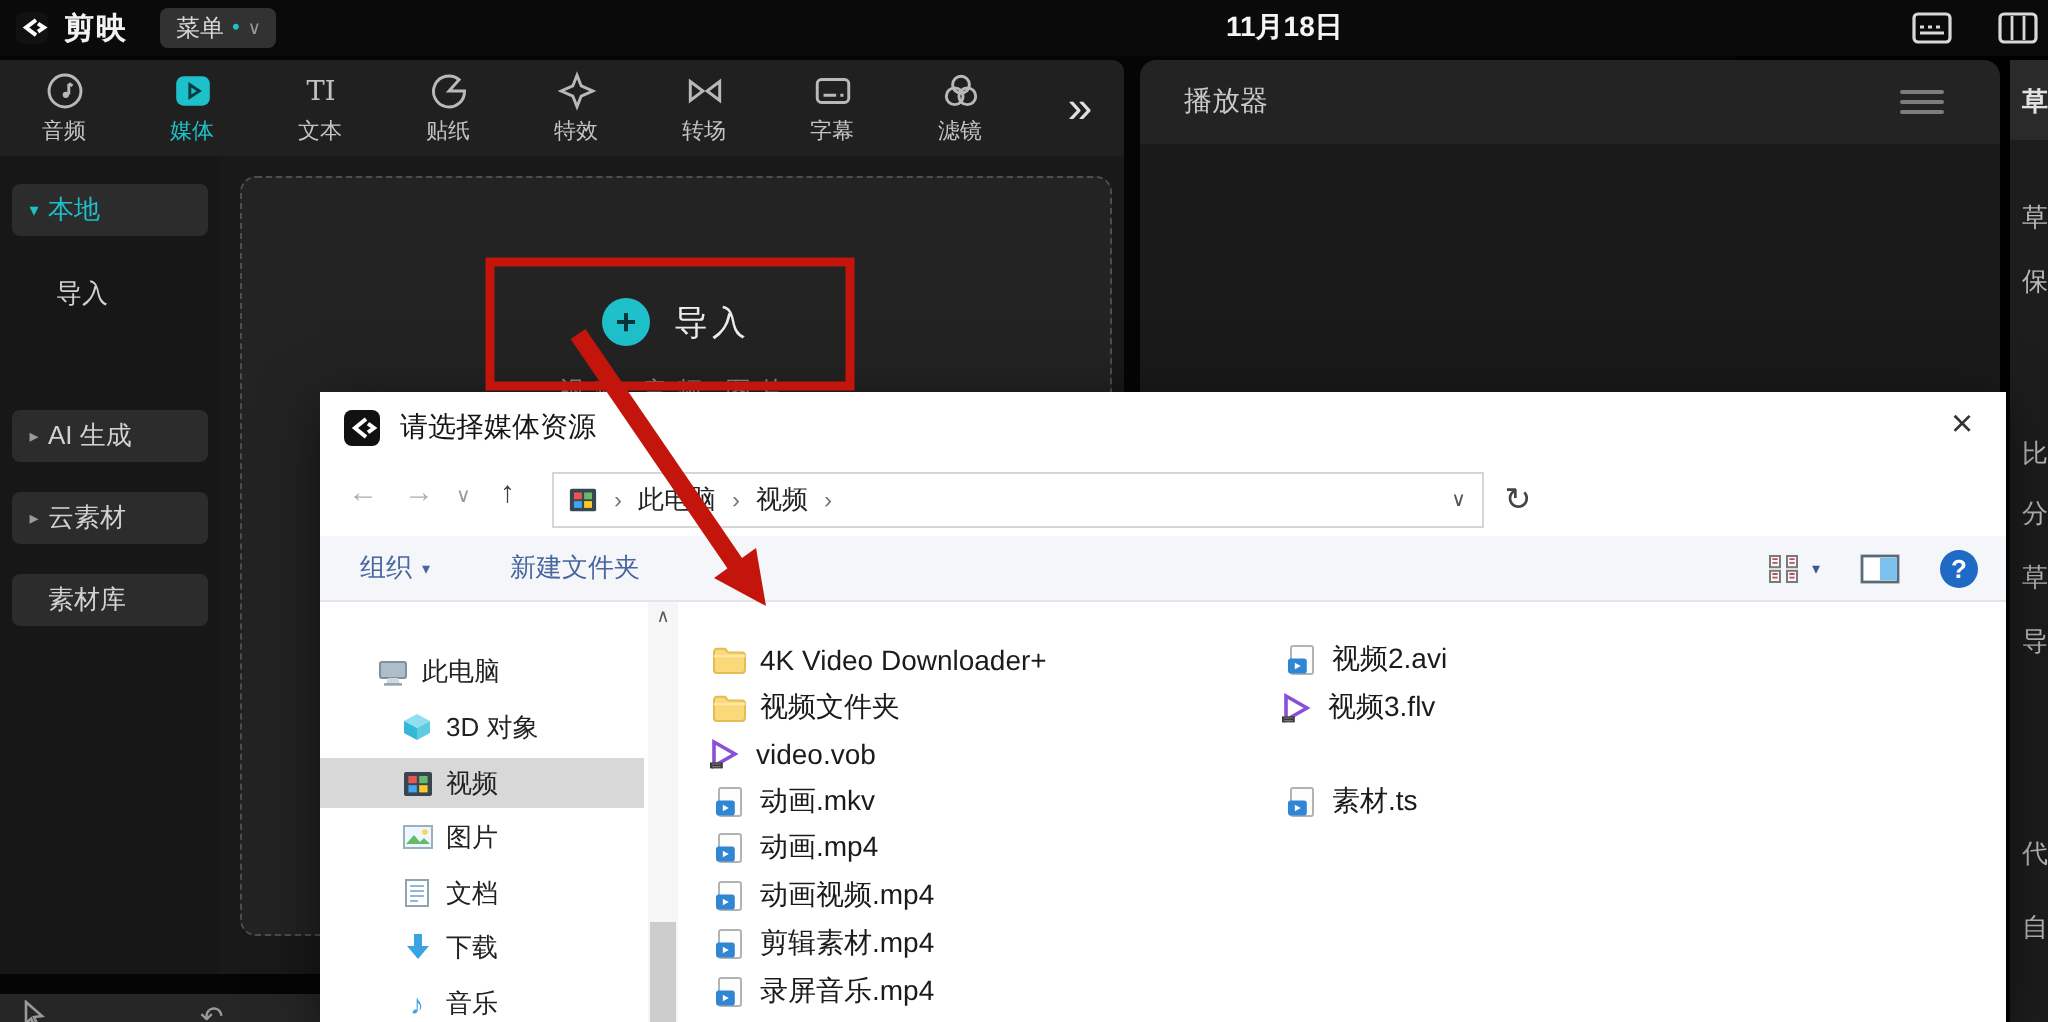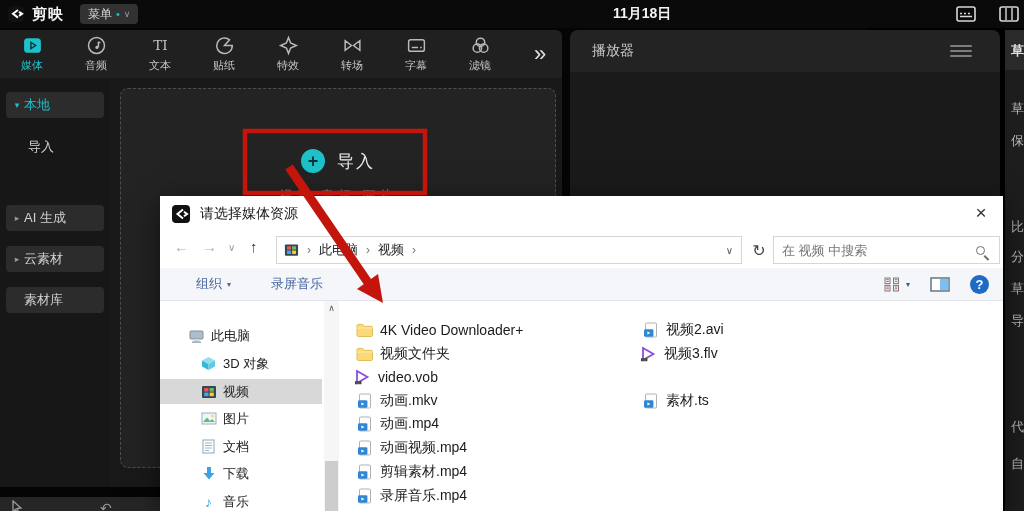--- a/index.html
+++ b/index.html
@@ -90,21 +90,21 @@
     align-items:center; justify-content:center; color:#444; font-size:16px; }
   .search-box { position:absolute; left:613px; top:2px; width:227px; height:28px;
     border:1px solid #d6d6d6; display:flex; align-items:center; }
   .search-box input { border:0; outline:0; flex:1; font-size:13px; padding-left:8px;
     font-family:"Liberation Sans",sans-serif; color:#333; background:transparent; }
   .search-ico { width:9px; height:9px; border:1.6px solid #6f6f6f; border-radius:50%;
     position:relative; margin-right:14px; }
   .search-ico::after { content:""; position:absolute; left:8px; top:8px; width:6px; height:1.6px;
     background:#6f6f6f; transform:rotate(45deg); transform-origin:0 0; }
   .cmdbar { position:absolute; left:0; top:72px; width:100%; height:33px; background:#f5f6fa;
-    border-bottom:1px solid #e3e5ea; display:flex; align-items:center;padding-left:16px; }
+    border-bottom:1px solid #e3e5ea; display:flex; align-items:center; }
   .cmd { color:#48679e; font-size:13px; display:flex; align-items:center; gap:5px; }
   .cmd .dd { font-size:8px; color:#48679e; }
   .cmd.org { margin-left:20px; }
   .cmd.newf { margin-left:40px; }
   .cmd-icons { position:absolute; right:14px; top:0; height:33px; display:flex; align-items:center; gap:20px; }
   .help-circle { width:19px; height:19px; border-radius:50%; background:#1e6ac4; color:#fff;
     font-size:13px; font-weight:bold; display:flex; align-items:center; justify-content:center; }
   .dlg-body { position:absolute; left:0; top:105px; right:0; bottom:0; overflow:hidden; }
 
   .tree { position:absolute; left:0; top:0; width:164px; height:100%; }
@@ -153,34 +153,34 @@
       <rect x="1" y="1" width="18" height="14" rx="2" fill="none" stroke="#d8d8d8" stroke-width="1.6"></rect>
       <path d="M4 10.5 h12 M4 7.5 h2 M8 7.5 h2 M12 7.5 h2" stroke="#d8d8d8" stroke-width="1.4"></path>
     </svg>
     <svg class="tb-icon" style="left:999px" viewBox="0 0 20 16">
       <rect x="1" y="1" width="18" height="14" rx="2" fill="none" stroke="#d8d8d8" stroke-width="1.6"></rect>
       <path d="M7 2 v12 M13 2 v12" stroke="#d8d8d8" stroke-width="1.4"></path>
     </svg>
   </div>
 
   <div class="ribbon">
-    <div class="tab sel">
-      <svg viewBox="0 0 20 20">
-        <rect x="2" y="3" width="16" height="14" rx="3.5" fill="#1ec0c9"></rect>
-        <path d="M8.5 7 L13 10 L8.5 13 Z" fill="none" stroke="#073d42" stroke-width="1.4"></path>
-      </svg>
-      <span>媒体</span>
-    </div>
     <div class="tab">
       <svg viewBox="0 0 20 20">
         <circle class="stk" cx="10" cy="10" r="7.6"></circle>
         <path class="stk" d="M11.8 6.5 v5.2 M11.8 6.5 l1.8 1"></path>
         <circle cx="10.4" cy="11.8" r="1.5" fill="#b9b9b9"></circle>
       </svg>
       <span>音频</span>
+    </div>
+    <div class="tab sel">
+      <svg viewBox="0 0 20 20">
+        <rect x="2" y="3" width="16" height="14" rx="3.5" fill="#1ec0c9"></rect>
+        <path d="M8.5 7 L13 10 L8.5 13 Z" fill="none" stroke="#073d42" stroke-width="1.4"></path>
+      </svg>
+      <span>媒体</span>
     </div>
     <div class="tab">
       <svg viewBox="0 0 20 20">
         <text x="10" y="14.5" text-anchor="middle" font-family="DejaVu Serif, serif" font-size="13" fill="#c2c2c2">TI</text>
       </svg>
       <span>文本</span>
     </div>
     <div class="tab">
       <svg viewBox="0 0 20 20">
         <path class="stk" d="M14.8 4.6 A7.4 7.4 0 1 0 17.4 10 L10 10 Z"></path>
@@ -306,33 +306,29 @@
             <rect x="8.6" y="7.6" width="4.2" height="3.6" fill="#ffca28"></rect>
         </svg>
         <span class="crumb-sep">›</span>
         <span>此电脑</span>
         <span class="crumb-sep">›</span>
         <span>视频</span>
         <span class="crumb-sep">›</span>
         <span class="crumb-dd">∨</span>
       </div>
       <div class="refresh-btn">↻</div>
-      <div class="search-box">
-        <input placeholder="在 视频 中搜索" style="">
-        <span class="search-ico"></span>
-      </div>
     </div>
 
     <div class="cmdbar">
       <div class="cmd org">
         <span>组织</span>
         <span class="dd">▾</span>
       </div>
       <div class="cmd newf">
-        <span>录屏音乐</span>
+        <span>新建文件夹</span>
       </div>
       <div class="cmd-icons">
         <div style="display:flex;align-items:center;gap:5px">
           <svg width="17" height="15" viewBox="0 0 17 15">
             <rect x="1" y="1" width="5" height="5.6" fill="none" stroke="#7a7a7a"></rect>
               <path d="M2.2 2.6 h2.6 M2.2 4.4 h2.6" stroke="#c05050" stroke-width=".9"></path>
             <rect x="9.5" y="1" width="5" height="5.6" fill="none" stroke="#7a7a7a"></rect>
               <path d="M10.7 2.6 h2.6 M10.7 4.4 h2.6" stroke="#c05050" stroke-width=".9"></path>
             <rect x="1" y="8.4" width="5" height="5.6" fill="none" stroke="#7a7a7a"></rect>
               <path d="M2.2 10 h2.6 M2.2 11.8 h2.6" stroke="#c05050" stroke-width=".9"></path>

